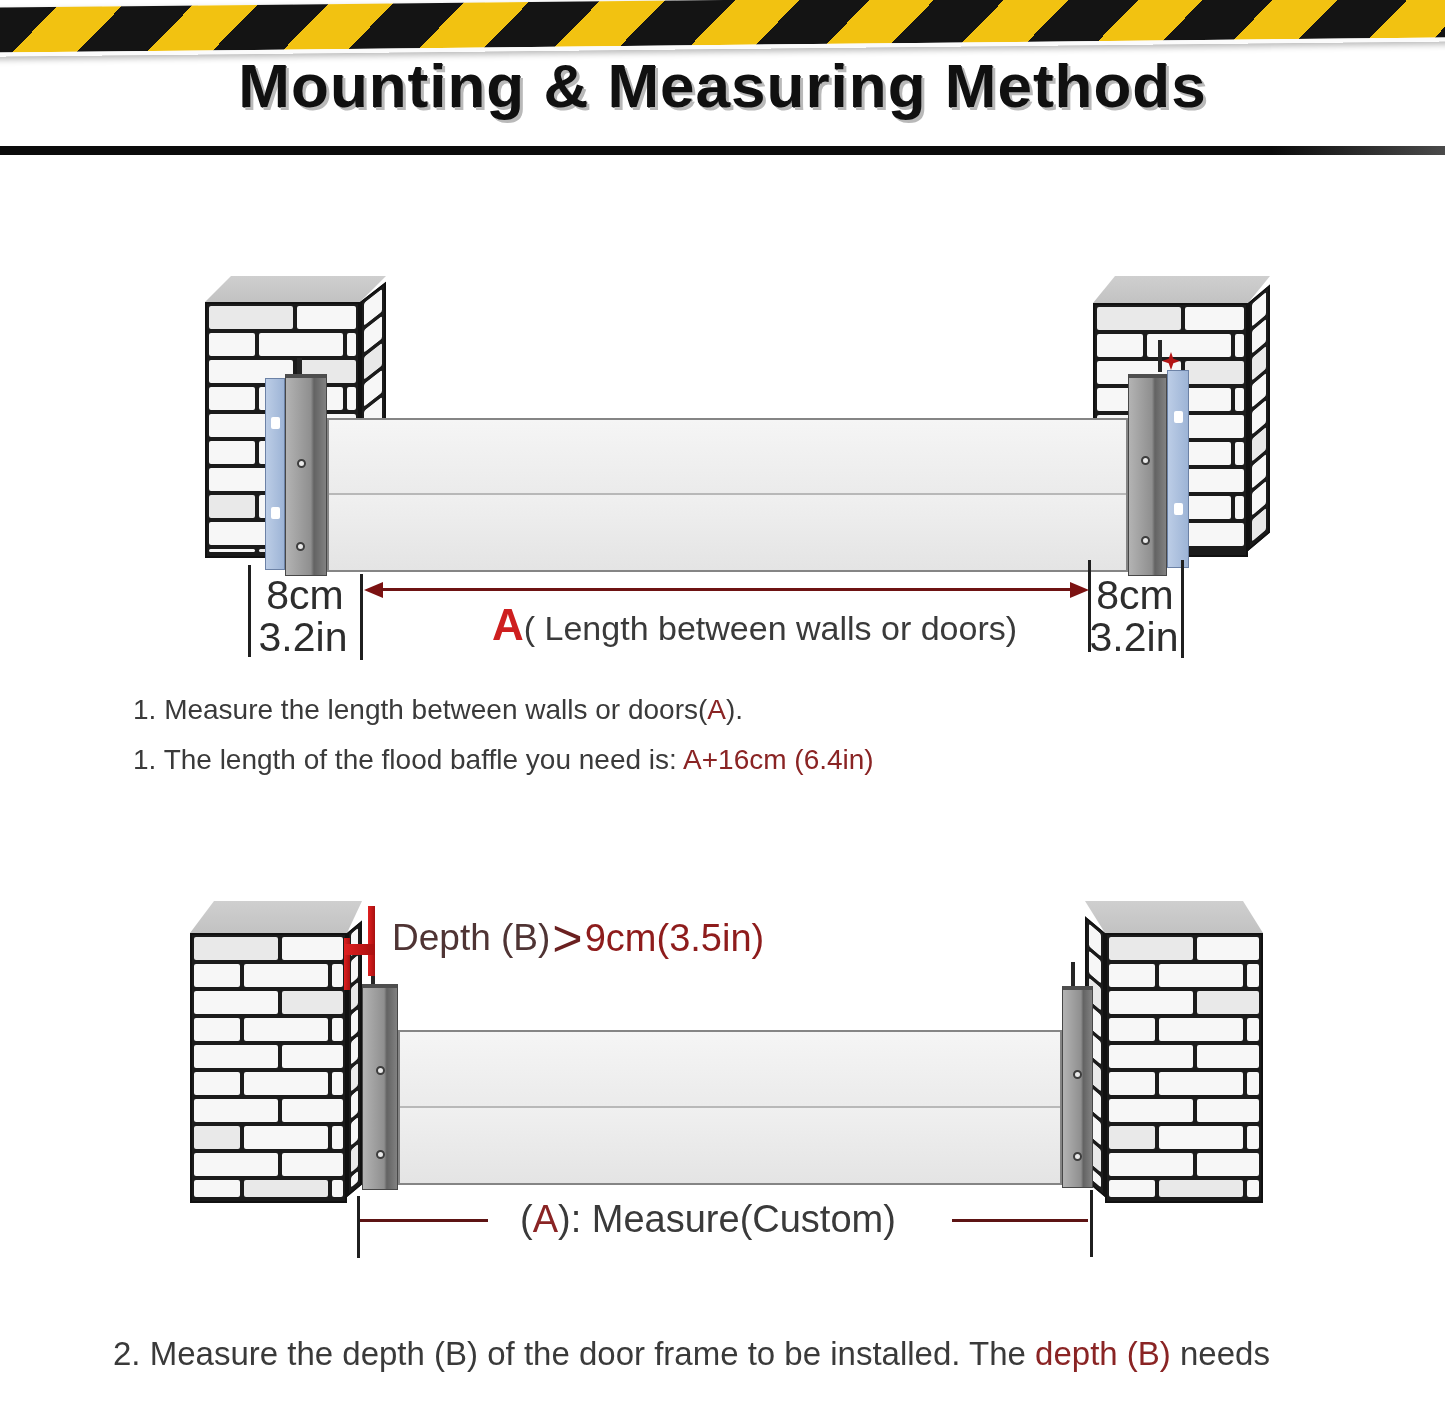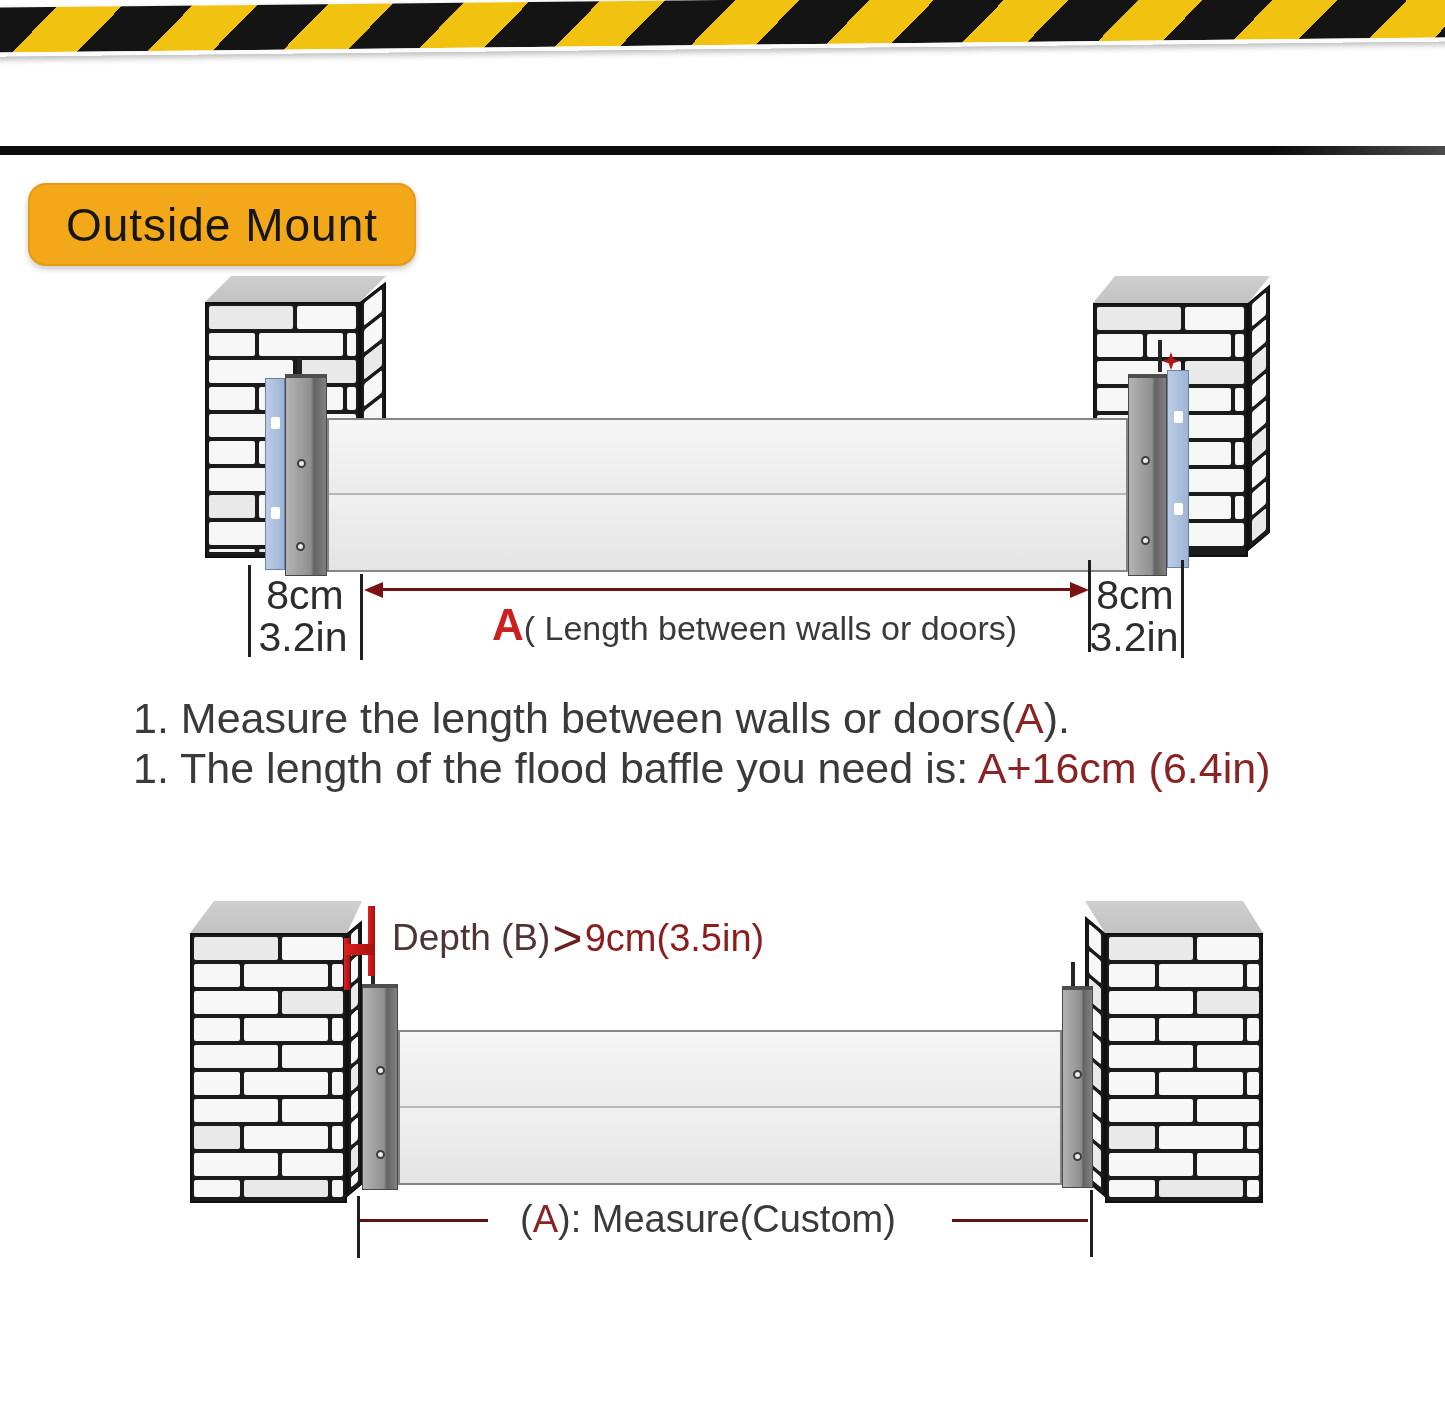--- a/index.html
+++ b/index.html
@@ -64,36 +64,34 @@
   .redpart{position:absolute;background:linear-gradient(90deg,#e02020,#a81010);z-index:4;}
   .star{position:absolute;width:18px;height:18px;background:#b31515;z-index:5;
         clip-path:polygon(50% 0,63% 37%,100% 50%,63% 63%,50% 100%,37% 63%,0 50%,37% 37%);}
 
   .depthlabel{position:absolute;display:flex;align-items:center;z-index:4;}
   .depth-dark{font-size:37px;color:#4f3434;}
   .depth-gt{font-size:52px;color:#6b2020;margin:0 2px;line-height:1;}
   .depth-red{font-size:38px;color:#8e1c1c;}
 
   
-  .step{position:absolute;font-size:43px;color:#3a3a3a;white-space:nowrap;z-index:4;}
+  .step{position:absolute;font-size:28px;color:#3a3a3a;white-space:nowrap;z-index:4;}
   .step .red{color:var(--soft-red);}
   .step.bottom{font-size:33px;}
   .inline-red-a{color:var(--soft-red);}
 </style>
 </head>
 <body>
 
 <div class="page">
 
   <div class="tape"></div>
+  <div class="title">Mounting &amp; Measuring Methods</div>
   <div class="title-rule"></div>
 
-  <div class="badge" style="left:28px;top:183px;width:388px;height:83px">
-    <span>Outside Mount</span>
-  </div>
 
   <div class="pillar" style="left:205px;top:276px;width:181px;height:284px">
     <div class="p-top" style="left:0;top:0;width:181px;height:26px;clip-path:polygon(0 100%,26px 0,100% 0,155px 100%)"></div>
     <div class="brickface" style="left:0;top:26px;width:155px;height:256px">
         <div class="brickrow" style="top: 2px; height: 23px;">
           <div class="brick alt" style="width: 84px;"></div>
           <div class="brick" style="width: 59px;"></div>
         </div>
         <div class="brickrow" style="top: 29px; height: 23px;">
           <div class="brick" style="width: 46px;"></div>
@@ -491,14 +489,17 @@
   <div class="tick" style="left:357px;top:1196px;height:62px"></div>
   <div class="dimline" style="left:360px;top:1219px;width:128px;background:#5d1414"></div>
   <div class="spanlabel" style="left:520px;top:1198px">
     <span class="spantext" style="font-size:38px">(</span>
       <span class="spantext inline-red-a" style="font-size:38px">A</span>
       <span class="spantext" style="font-size:38px">): Measure(Custom)</span>
   </div>
   <div class="dimline" style="left:952px;top:1219px;width:136px;background:#5d1414"></div>
   <div class="tick" style="left:1090px;top:1190px;height:67px"></div>
 
+  <div class="step bottom" style="left:113px;top:1335px">
+    <span>2. Measure the depth (B) of the door frame to be installed. The </span><span class="red">depth (B)</span><span> needs</span>
+  </div>
 
 </div>
 
 </body></html>

